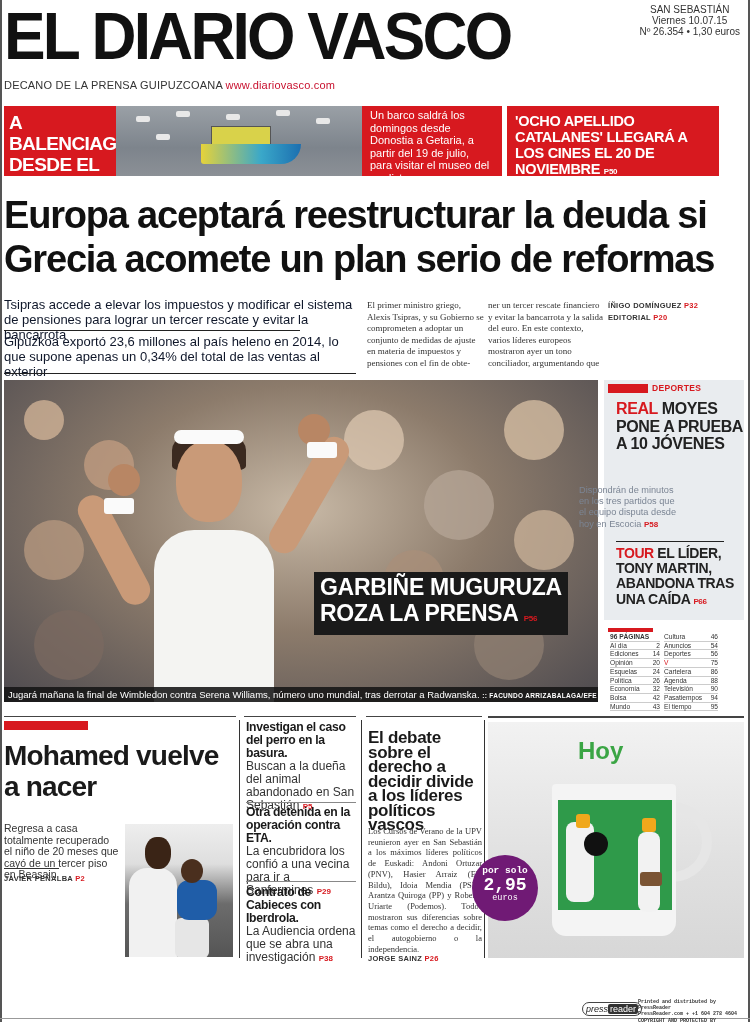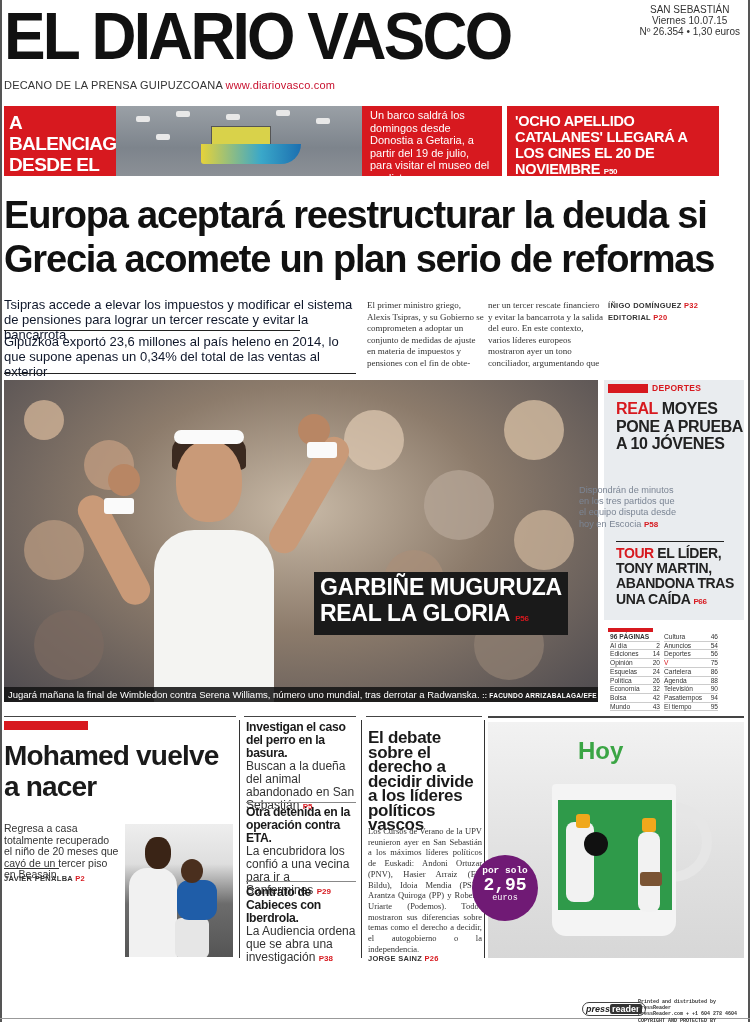--- a/index.html
+++ b/index.html
@@ -102,21 +102,21 @@
   .mug-handle { position: absolute; left: 184px; top: 80px; width: 40px; height: 80px; border: 10px solid #e6e6e6; border-left: none; border-radius: 0 40px 40px 0; }
   .mug-fig { position: absolute; background: #f2f2f2; border-radius: 8px; }
   .mug-face { position: absolute; width: 14px; height: 14px; background: #f0a81c; border-radius: 3px; }
   .price-badge { position: absolute; left: 472px; top: 855px; width: 66px; height: 66px; background: #701a75; border-radius: 50%; color: #fff; text-align: center; font-family: Liberation Mono, monospace; }
   .price-label { display: block; margin-top: 11px; font-weight: 700; font-size: 9.5px; line-height: 10px; }
   .price-value { display: block; font-weight: 700; font-size: 18px; line-height: 18px; }
   .price-unit { display: block; font-size: 8.5px; line-height: 9px; }
 
   .footer-line { position: absolute; left: 0; top: 1018px; width: 750px; height: 1px; background: #999; }
   .pressreader { position: absolute; left: 582px; top: 999px; width: 162px; height: 20px; }
-  .pr-logo { position: absolute; left: 0; top: 3px; font-size: 9px; font-weight: 700; font-style: italic; color: #222; border: 1px solid #444; border-radius: 9px; padding: 1px 3px; }
+  .pr-logo { position: absolute; left: 0; top: 3px; font-size: 9px; font-weight: 400; font-style: italic; color: #222; border: 1px solid #444; border-radius: 9px; padding: 1px 3px; }
   .pr-logo .hl { background: #333; color: #fff; padding: 0 2px; border-radius: 2px; font-style: normal; }
   .pr-text { position: absolute; left: 56px; top: 0; font-family: "Liberation Mono", monospace; font-size: 5px; line-height: 6.2px; color: #333; font-weight: 700; }
 </style>
 </head>
 <body>
 
 <div class="page-frame"></div>
 
 <div class="masthead-title">EL DIARIO VASCO</div>
 <div class="masthead-meta">
@@ -185,21 +185,21 @@
   <div class="fist" style="left:294px;top:34px;"></div>
   <div class="wristband" style="left:100px;top:118px;"></div>
   <div class="wristband" style="left:303px;top:62px;"></div>
   <div class="player-body"></div>
   <div class="player-hair"></div>
   <div class="player-head"></div>
   <div class="player-cap"></div>
 </div>
 <div class="photo-headline">
   <div>GARBIÑE MUGURUZA</div>
-  <div><span>REAL LA GLORIA</span> <span class="pg-ref">P56</span></div>
+  <div><span>ROZA LA PRENSA</span> <span class="pg-ref">P56</span></div>
 </div>
 <div class="photo-caption">
   <span>Jugará mañana la final de Wimbledon contra Serena Williams, número uno mundial, tras derrotar a Radwanska.</span>
   <span class="credit">:: FACUNDO ARRIZABALAGA/EFE</span>
 </div>
 
 <div class="sports-box"></div>
 <div class="sports-tag-bar"></div>
 <div class="sports-tag">DEPORTES</div>
 <div class="sports-h1">

